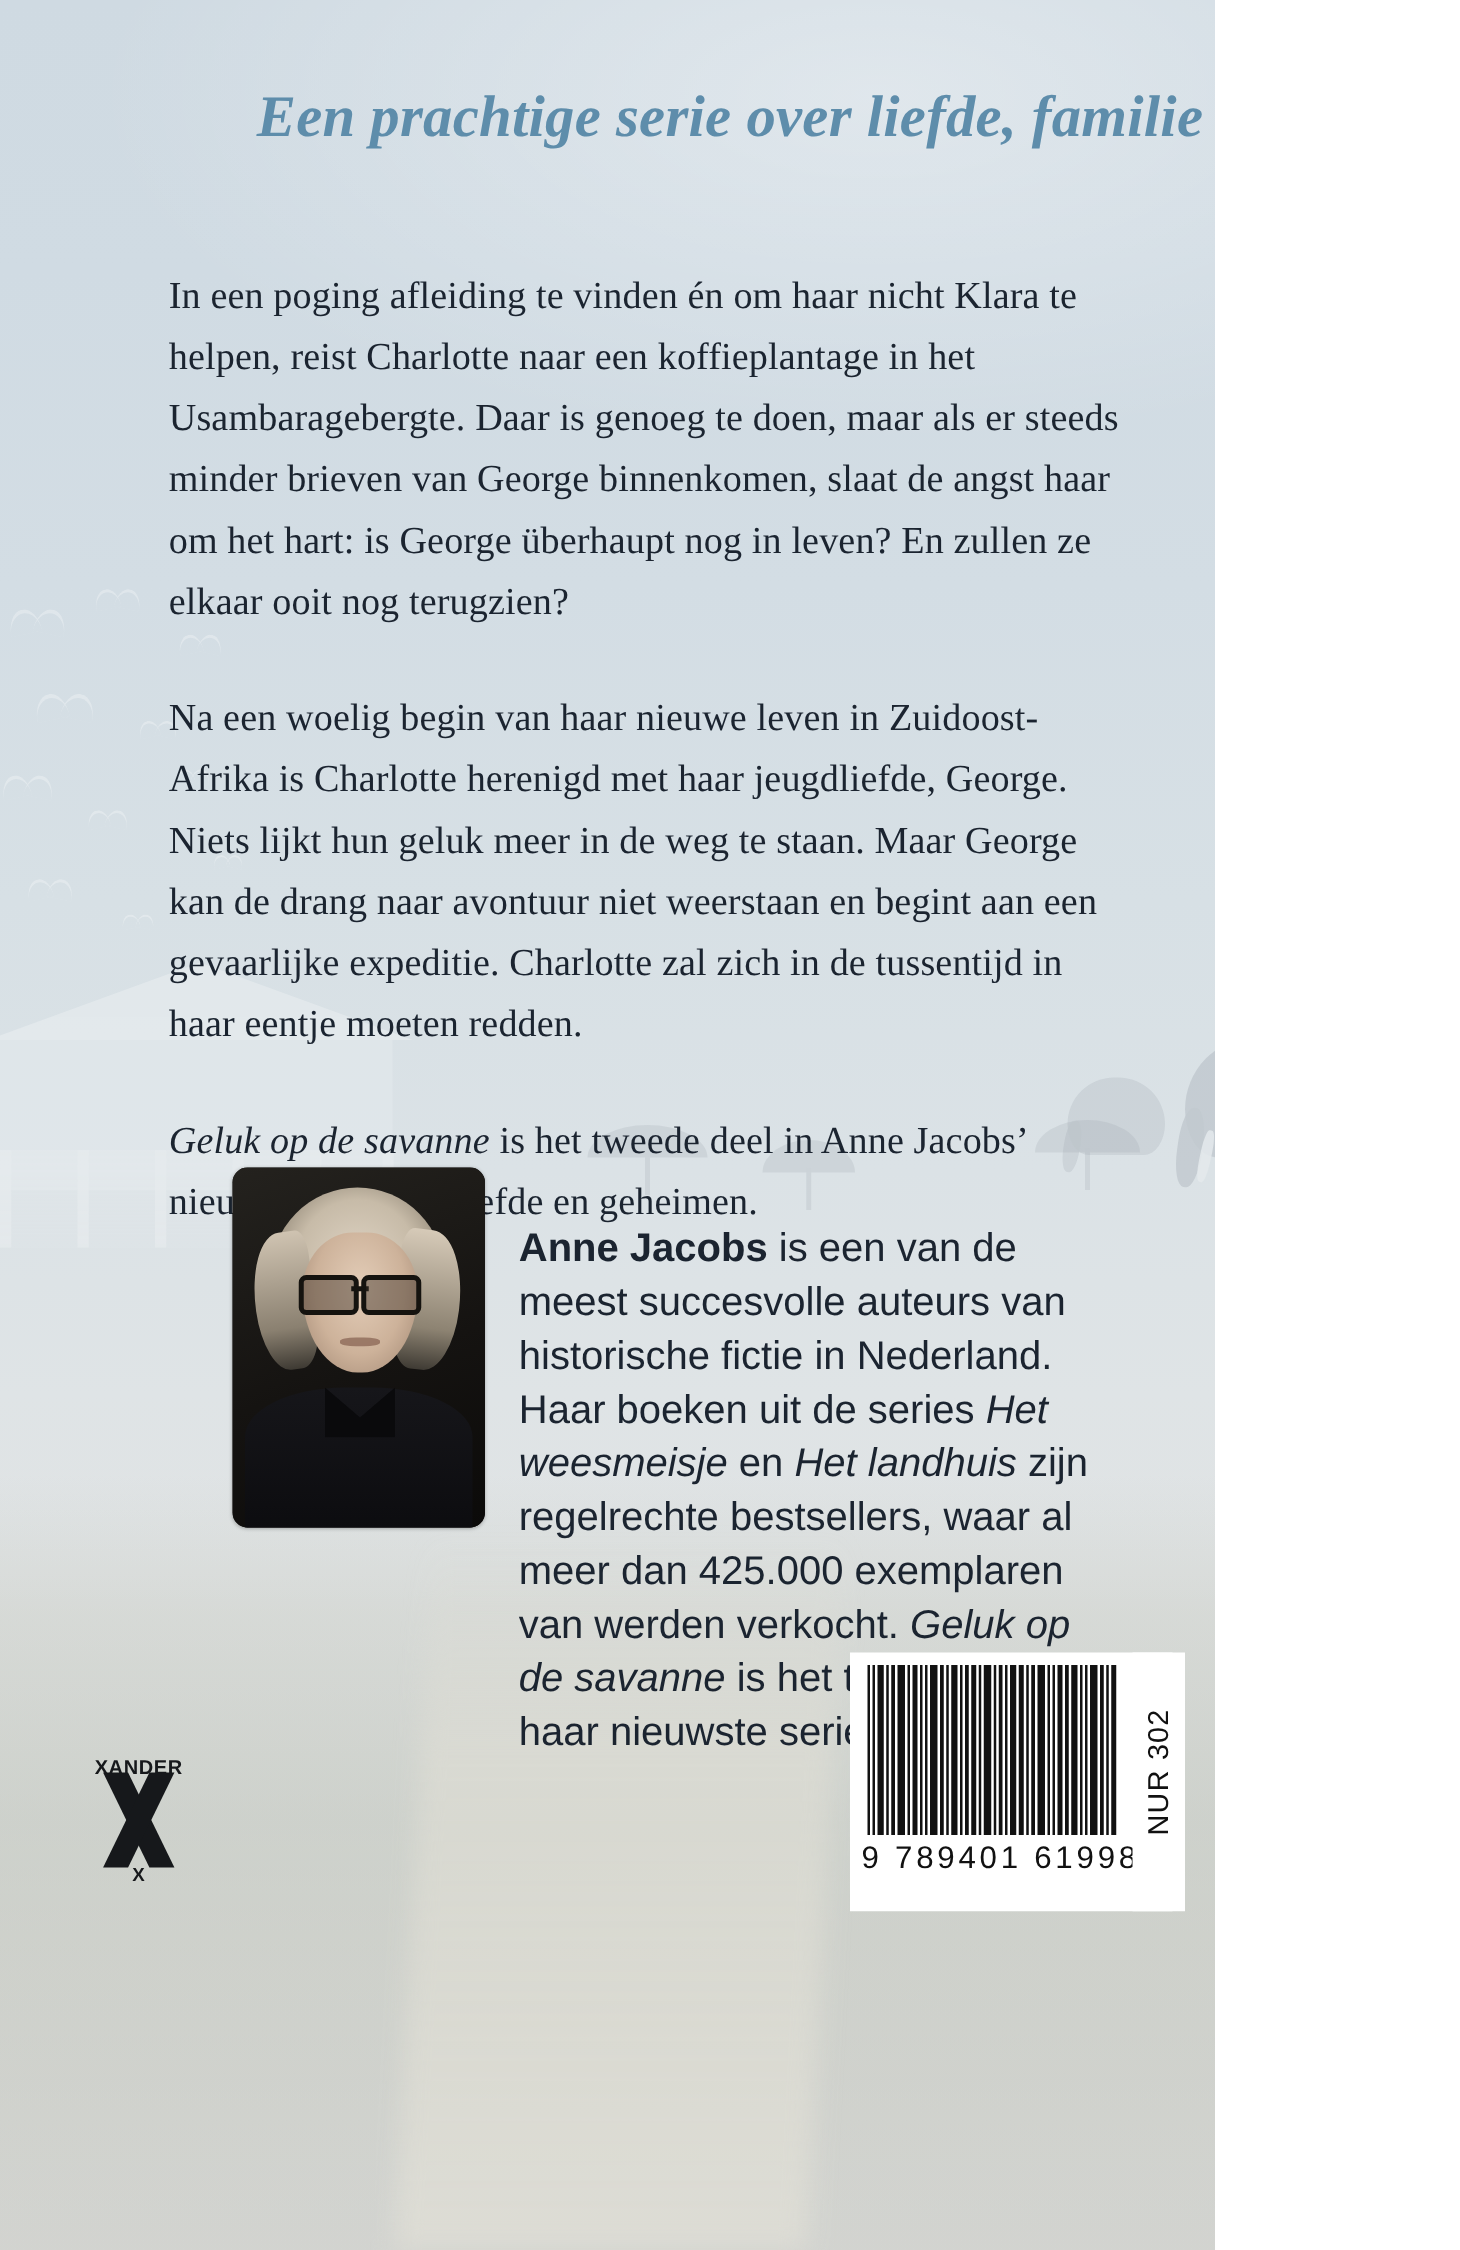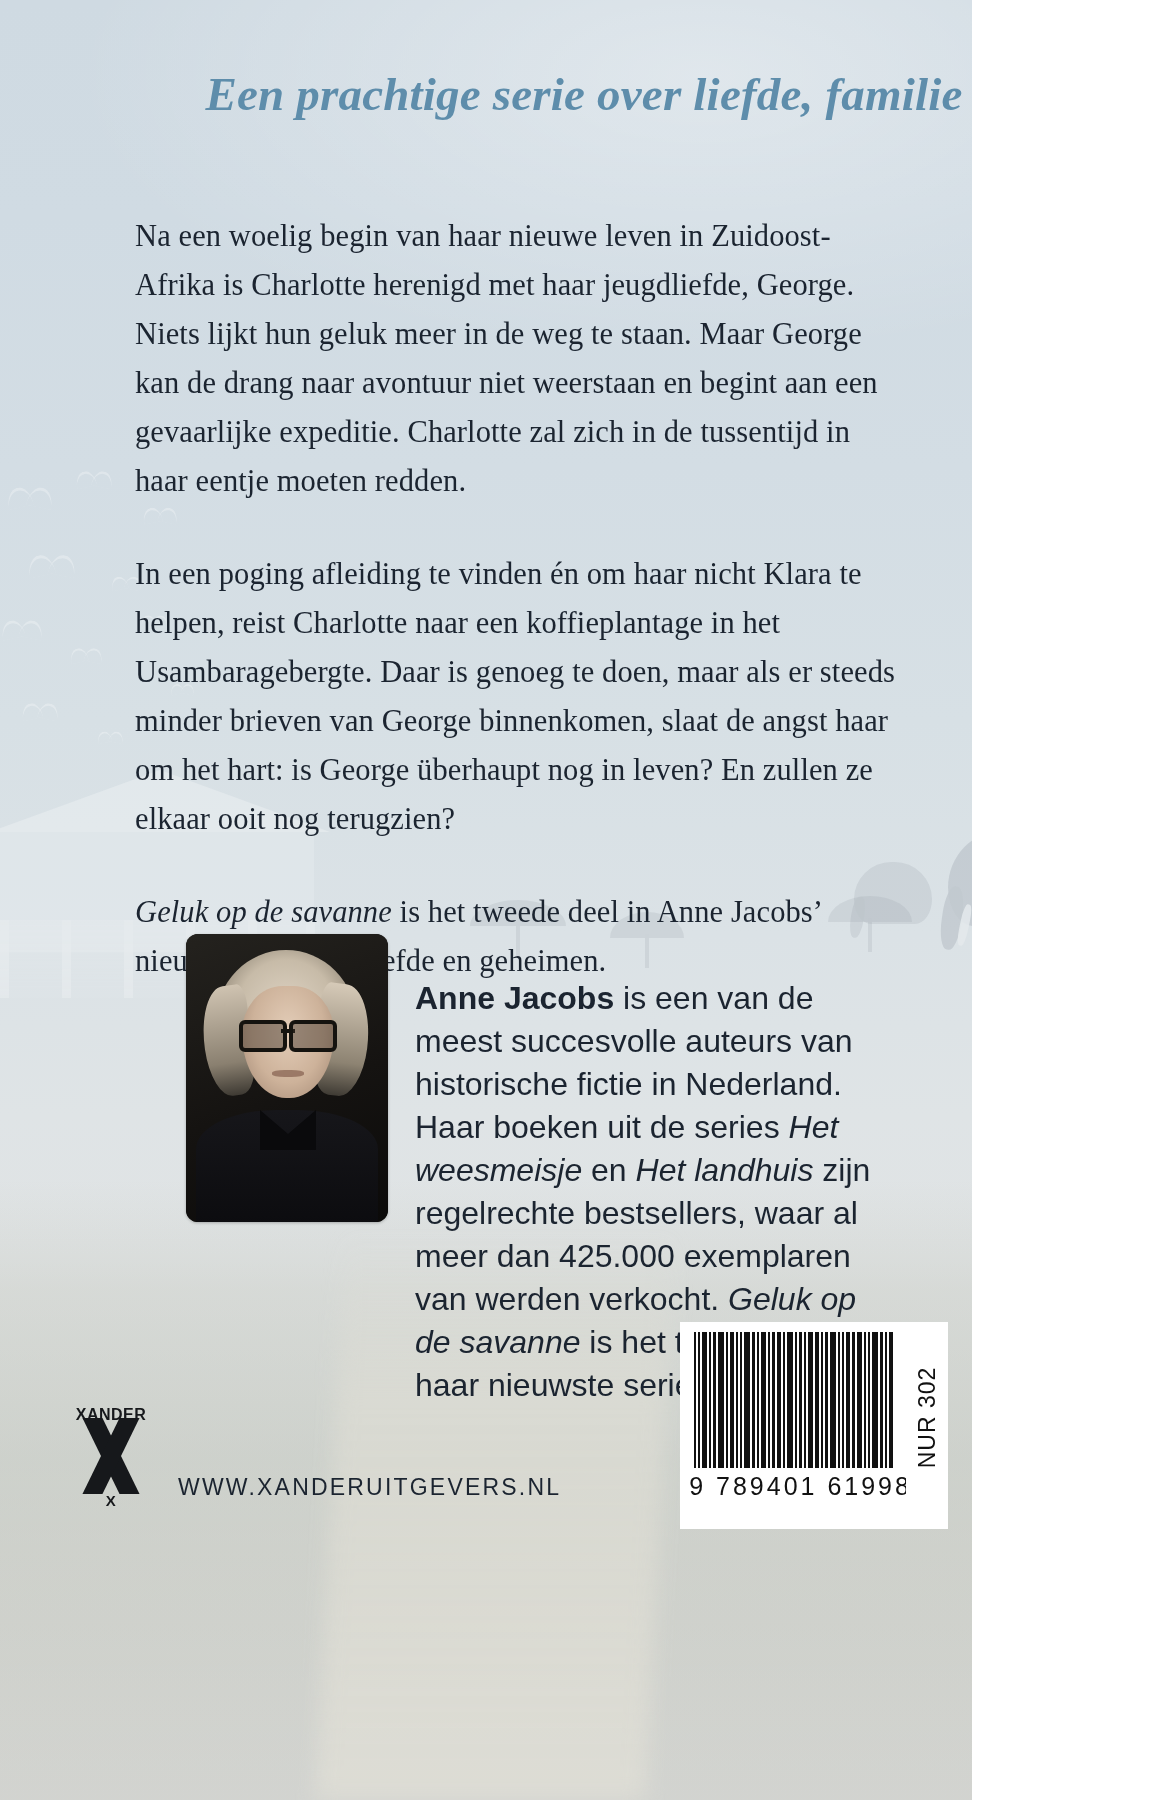--- a/index.html
+++ b/index.html
@@ -327,22 +327,22 @@
     <div class="foliage"></div>
   </div>
 
   <div class="content">
 
     <div class="headline">
       <span>Een prachtige serie over liefde, familie</span>
     </div>
 
     <div class="blurb">
+      <p>In een poging afleiding te vinden én om haar nicht Klara te helpen, reist Charlotte naar een koffieplantage in het Usambaragebergte. Daar is genoeg te doen, maar als er steeds minder brieven van George binnenkomen, slaat de angst haar om het hart: is George überhaupt nog in leven? En zullen ze elkaar ooit nog terugzien?</p>
       <p>Na een woelig begin van haar nieuwe leven in Zuidoost-Afrika is Charlotte herenigd met haar jeugdliefde, George. Niets lijkt hun geluk meer in de weg te staan. Maar George kan de drang naar avontuur niet weerstaan en begint aan een gevaarlijke expeditie. Charlotte zal zich in de tussentijd in haar eentje moeten redden.</p>
-      <p>In een poging afleiding te vinden én om haar nicht Klara te helpen, reist Charlotte naar een koffieplantage in het Usambaragebergte. Daar is genoeg te doen, maar als er steeds minder brieven van George binnenkomen, slaat de angst haar om het hart: is George überhaupt nog in leven? En zullen ze elkaar ooit nog terugzien?</p>
       <p><i>Geluk op de savanne</i><span> is het tweede deel in Anne Jacobs’ nieuwste serie vol liefde en geheimen.</span></p>
     </div>
 
     <div class="author-block">
       <div class="author-photo">
         <div class="ph-bg"></div>
         <div class="ph-hair"></div>
         <div class="ph-hair-l"></div>
         <div class="ph-hair-r"></div>
         <div class="ph-face"></div>
@@ -363,21 +363,20 @@
 
     <div class="logo">
       <div class="x-mark">
         <div class="s1"></div>
           <div class="s2"></div>
       </div>
       <div class="word">XANDER</div>
       <div class="sub">X</div>
     </div>
 
-    <div class="website">WWW.XANDERUITGEVERS.NL</div>
 
     <div class="barcode-box">
       <div class="bars">
         <div class="b" style="width:2px"></div>
           <div class="b" style="width:2px"></div>
         <div class="b" style="width:5px"></div>
           <div class="b" style="width:2px"></div>
         <div class="b" style="width:3px"></div>
           <div class="b" style="width:6px"></div>
         <div class="b" style="width:2px"></div>

